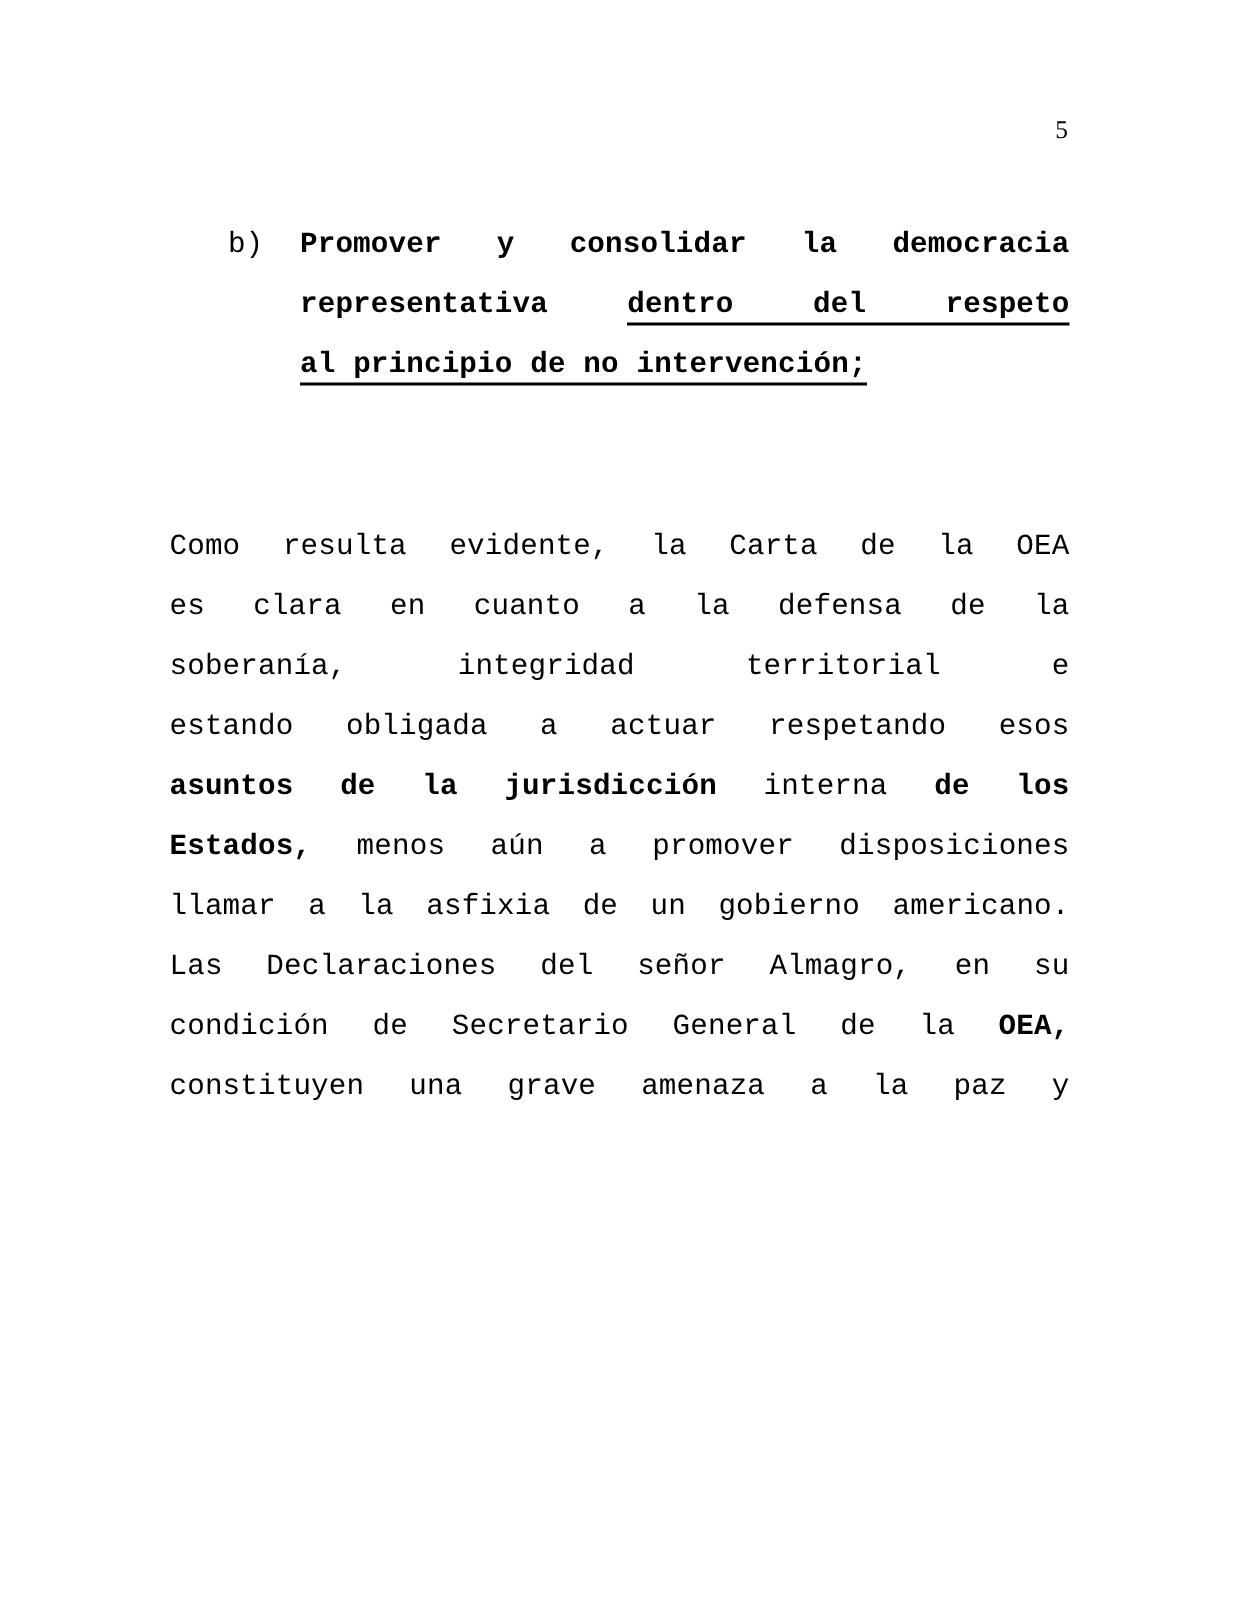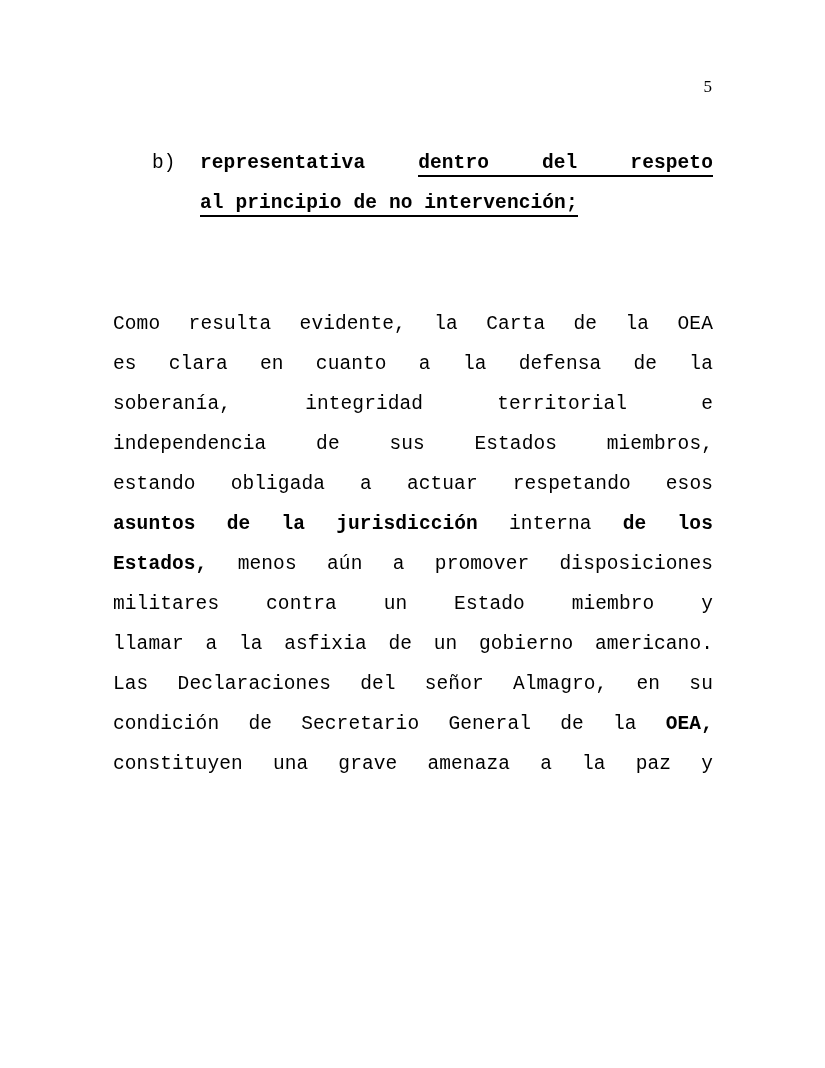--- a/index.html
+++ b/index.html
@@ -113,34 +113,33 @@
 
 <div class="page">
 
   <div class="page-number">5</div>
 
   <div class="content">
 
     <div class="clause">
       <div class="clause-marker">b)</div>
       <div class="clause-body">
+          <span class="jline"><span style="font-weight: bold;">Promover</span> <span style="font-weight: bold;">y</span> <span style="font-weight: bold;">consolidar</span> <span style="font-weight: bold;">la</span> <span style="font-weight: bold;">democracia</span></span>
           <span class="jline" style="position: relative;"><span style="font-weight: bold;">representativa</span> <span class="u-run" style="font-weight: bold; text-decoration: none;">dentro</span> <span class="u-run" style="font-weight: bold; text-decoration: none;">del</span> <span class="u-run" style="font-weight: bold; text-decoration: none;">respeto</span><span style="position: absolute; left: 218.203px; width: 294.781px; height: 2px; background: rgb(0, 0, 0); bottom: 6px;"></span></span>
           <span class="jline last" style="position: relative;"><span class="u-run" style="font-weight: bold; text-decoration: none;">al</span> <span class="u-run" style="font-weight: bold; text-decoration: none;">principio</span> <span class="u-run" style="font-weight: bold; text-decoration: none;">de</span> <span class="u-run" style="font-weight: bold; text-decoration: none;">no</span> <span class="u-run" style="font-weight: bold; text-decoration: none;">intervención;</span><span style="position: absolute; left: 0px; width: 377.734px; height: 2px; background: rgb(0, 0, 0); bottom: 6px;"></span></span>
         </div>
     </div>
 
     <div class="para">
         <span class="jline"><span style="font-weight: normal;">Como</span> <span style="font-weight: normal;">resulta</span> <span style="font-weight: normal;">evidente,</span> <span style="font-weight: normal;">la</span> <span style="font-weight: normal;">Carta</span> <span style="font-weight: normal;">de</span> <span style="font-weight: normal;">la</span> <span style="font-weight: normal;">OEA</span></span>
         <span class="jline"><span style="font-weight: normal;">es</span> <span style="font-weight: normal;">clara</span> <span style="font-weight: normal;">en</span> <span style="font-weight: normal;">cuanto</span> <span style="font-weight: normal;">a</span> <span style="font-weight: normal;">la</span> <span style="font-weight: normal;">defensa</span> <span style="font-weight: normal;">de</span> <span style="font-weight: normal;">la</span></span>
         <span class="jline"><span style="font-weight: normal;">soberanía,</span> <span style="font-weight: normal;">integridad</span> <span style="font-weight: normal;">territorial</span> <span style="font-weight: normal;">e</span></span>
-        <span class="jline"><span style="font-weight: normal;">independencia</span> <span style="font-weight: normal;">de</span> <span style="font-weight: normal;">sus</span> <span style="font-weight: normal;">Estados</span> <span style="font-weight: normal;">miembros,</span></span>
         <span class="jline"><span style="font-weight: normal;">estando</span> <span style="font-weight: normal;">obligada</span> <span style="font-weight: normal;">a</span> <span style="font-weight: normal;">actuar</span> <span style="font-weight: normal;">respetando</span> <span style="font-weight: normal;">esos</span></span>
         <span class="jline"><span style="font-weight: bold; font-family: Liberation Mono, monospace;">asuntos</span> <span style="font-weight: bold;">de</span> <span style="font-weight: bold;">la</span> <span style="font-weight: bold;">jurisdicción</span> <span style="font-weight: normal;">interna</span> <span style="font-weight: bold;">de</span> <span style="font-weight: bold;">los</span></span>
         <span class="jline"><span style="font-weight: bold;">Estados,</span> <span style="font-weight: normal;">menos</span> <span style="font-weight: normal;">aún</span> <span style="font-weight: normal;">a</span> <span style="font-weight: normal;">promover</span> <span style="font-weight: normal;">disposiciones</span></span>
-        <span class="jline"><span style="font-weight: normal;">militares</span> <span style="font-weight: normal;">contra</span> <span style="font-weight: normal;">un</span> <span style="font-weight: normal;">Estado</span> <span style="font-weight: normal;">miembro</span> <span style="font-weight: normal;">y</span></span>
         <span class="jline"><span style="font-weight: normal;">llamar</span> <span style="font-weight: normal;">a</span> <span style="font-weight: normal;">la</span> <span style="font-weight: normal;">asfixia</span> <span style="font-weight: normal;">de</span> <span style="font-weight: normal;">un</span> <span style="font-weight: normal;">gobierno</span> <span style="font-weight: normal;">americano.</span></span>
         <span class="jline"><span style="font-weight: normal;">Las</span> <span style="font-weight: normal;">Declaraciones</span> <span style="font-weight: normal;">del</span> <span style="font-weight: normal;">señor</span> <span style="font-weight: normal;">Almagro,</span> <span style="font-weight: normal;">en</span> <span style="font-weight: normal;">su</span></span>
         <span class="jline"><span style="font-weight: normal;">condición</span> <span style="font-weight: normal;">de</span> <span style="font-weight: normal;">Secretario</span> <span style="font-weight: normal;">General</span> <span style="font-weight: normal;">de</span> <span style="font-weight: normal;">la</span> <span style="font-weight: bold;">OEA,</span></span>
         <span class="jline"><span style="font-weight: normal;">constituyen</span> <span style="font-weight: normal;">una</span> <span style="font-weight: normal;">grave</span> <span style="font-weight: normal;">amenaza</span> <span style="font-weight: normal;">a</span> <span style="font-weight: normal;">la</span> <span style="font-weight: normal;">paz</span> <span style="font-weight: normal;">y</span></span>
       </div>
 
   </div>
 
 </div>
 

